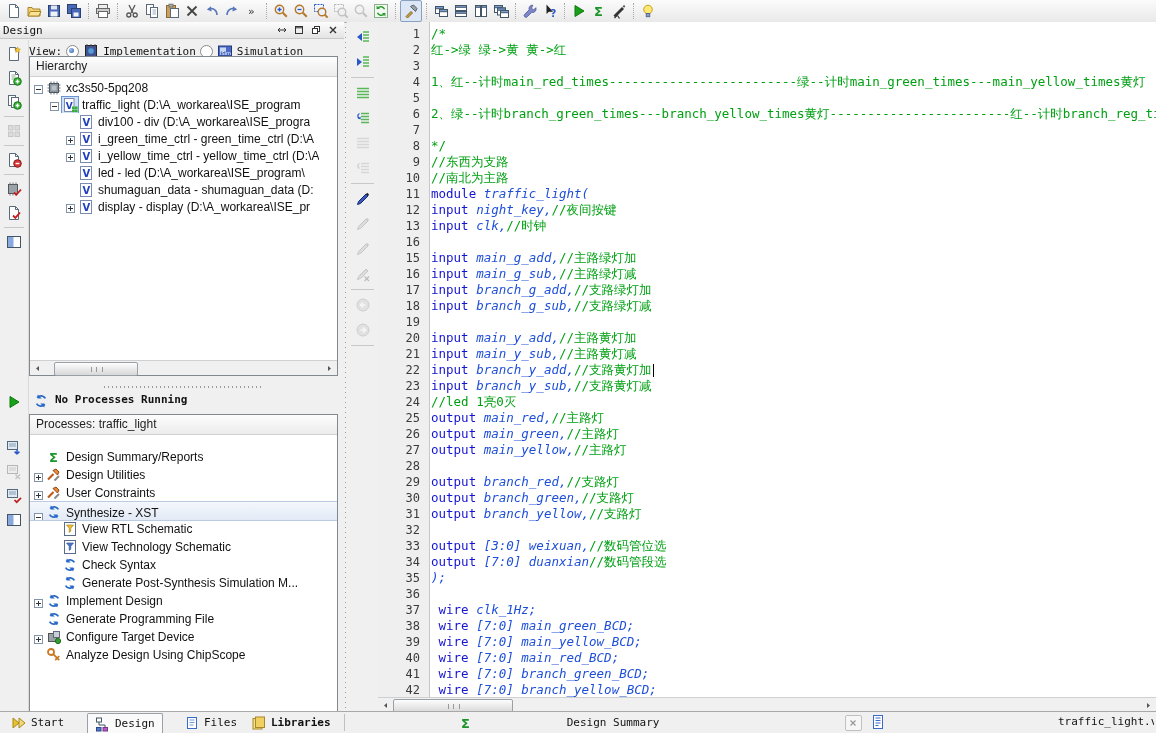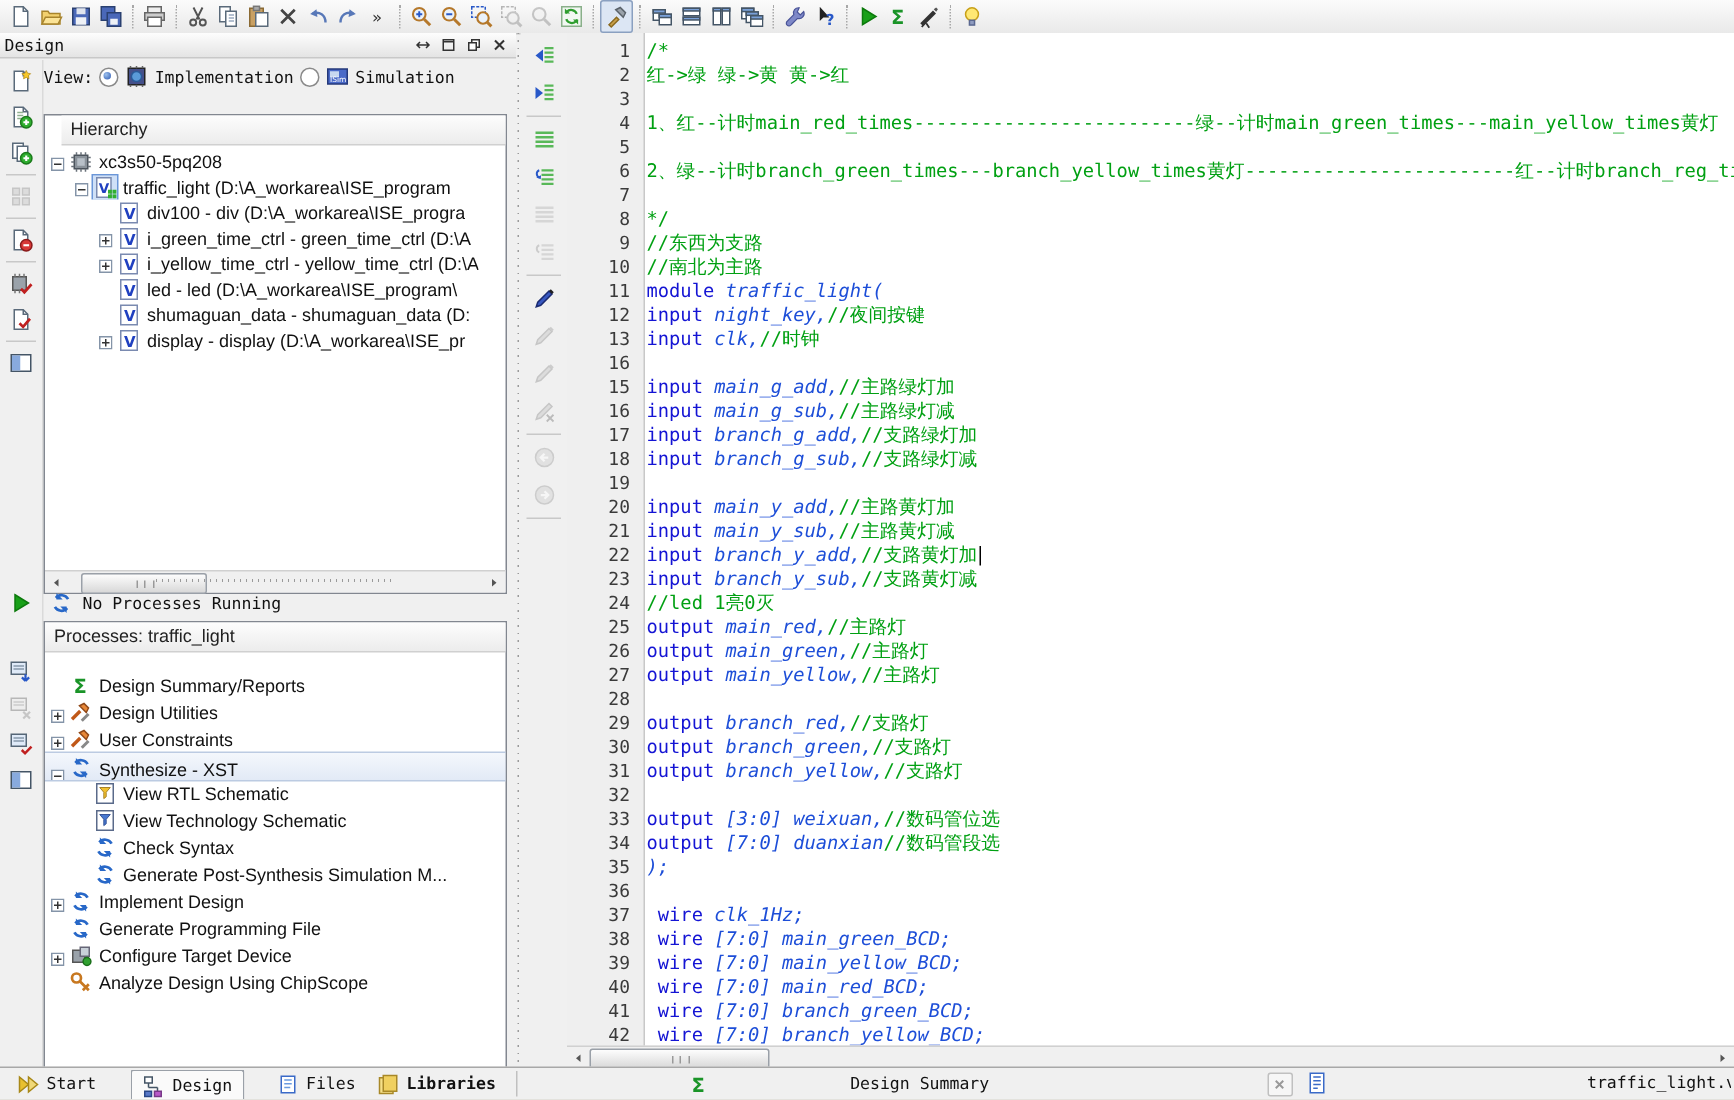--- a/index.html
+++ b/index.html
@@ -25,21 +25,21 @@
   .radio.sel::after{content:"";position:absolute;left:2px;top:2px;width:5px;height:5px;border-radius:50%;
                     background:radial-gradient(circle at 35% 35%,#9ec2ee,#2a56b0);}
   
   #left-strip{position:absolute;left:0;top:18px;width:28px;bottom:0;border-right:1px solid #dadada;}
   #left-strip .tbtn,#proc-strip .tbtn{margin:4px auto;display:flex;}
   .ssep{border-top:1px solid #c8c8c8;margin:3px 4px;}
   
   .wbox{position:absolute;background:#fff;border:1px solid #828790;}
   .box-head{height:19px;line-height:19px;background:linear-gradient(#fdfdfd,#ececec);border-bottom:1px solid #d0d0d0;
             padding-left:6px;font-size:12px;color:#222;}
-  #hier-box{left:29px;top:54px;right:6px;height:318px;padding-left:11px;}
+  #hier-box{left:29px;top:34px;right:6px;height:318px;}
   #proc-box{left:29px;top:392px;right:6px;height:297px;}
   .tree{position:absolute;left:0;right:0;overflow:hidden;}
   .trow{display:flex;align-items:center;white-space:nowrap;overflow:hidden;}
   #hier-box .trow{height:17px;}
   #proc-box .trow{height:18px;}
   .trow .lbl{margin-left:4px;overflow:hidden;text-overflow:clip;}
   .expbox{width:9px;height:9px;flex:0 0 auto;margin-right:3px;}
   .expspace{width:12px;flex:0 0 auto;}
   .ticon{width:16px;height:16px;flex:0 0 auto;display:inline-flex;}
   .ticon.sel{background:#cfe0f7;outline:1px solid #6a96d8;}
@@ -50,22 +50,22 @@
   .sthumb{position:absolute;top:1px;height:12px;background:linear-gradient(#fdfdfd,#d8d8d8);border:1px solid #9aa0a8;border-radius:2px;}
   .sgrip{position:absolute;top:4px;width:10px;height:5px;border-left:1px solid #999;border-right:1px solid #999;}
   .sgrip::after{content:"";position:absolute;left:4px;top:0;height:100%;border-left:1px solid #999;}
   
   #hsplit{position:absolute;left:29px;right:6px;top:362px;height:6px;}
   #hsplit .dots{margin:2px auto 0;width:160px;height:2px;
     background:repeating-linear-gradient(90deg,#9a9a9a 0 1px,transparent 1px 4px);}
   #vsplit{position:absolute;left:344px;top:22px;width:3px;height:690px;
     background:repeating-linear-gradient(180deg,#9a9a9a 0 1px,transparent 1px 5px);background-size:1px 100%;background-position:center;background-repeat:repeat-y;}
   
-  #noproc{position:absolute;left:33px;top:371px;height:18px;display:flex;align-items:center;gap:6px;
-          font-family:"DejaVu Sans Mono",monospace;font-size:11px;}
+  #noproc{position:absolute;left:33px;top:371px;height:18px;display:flex;align-items:flex-start;gap:6px;
+          font-family:"DejaVu Sans Mono",monospace;font-size:11px;font-weight:bold;}
   #proc-play{position:absolute;left:4px;top:370px;}
   #proc-strip{position:absolute;left:0;top:412px;width:28px;}
   
   #edit-strip{position:absolute;left:347px;top:22px;width:31px;height:690px;background:#f0f0f0;border-right:1px solid #c8c8c8;}
   #edit-strip .tbtn{margin:5px auto;display:flex;}
   
   #editor{position:absolute;left:378px;top:22px;right:0;height:690px;background:#fff;overflow:hidden;}
   #gutter{position:absolute;left:0;top:0;width:52px;bottom:13px;background:#efefef;border-right:1px solid #c8c8c8;
           font-family:"DejaVu Sans Mono",monospace;font-size:12px;color:#3a3a3a;padding-top:4px;box-sizing:border-box;}
   #gutter div{height:16px;line-height:16px;text-align:right;padding-right:9px;}

